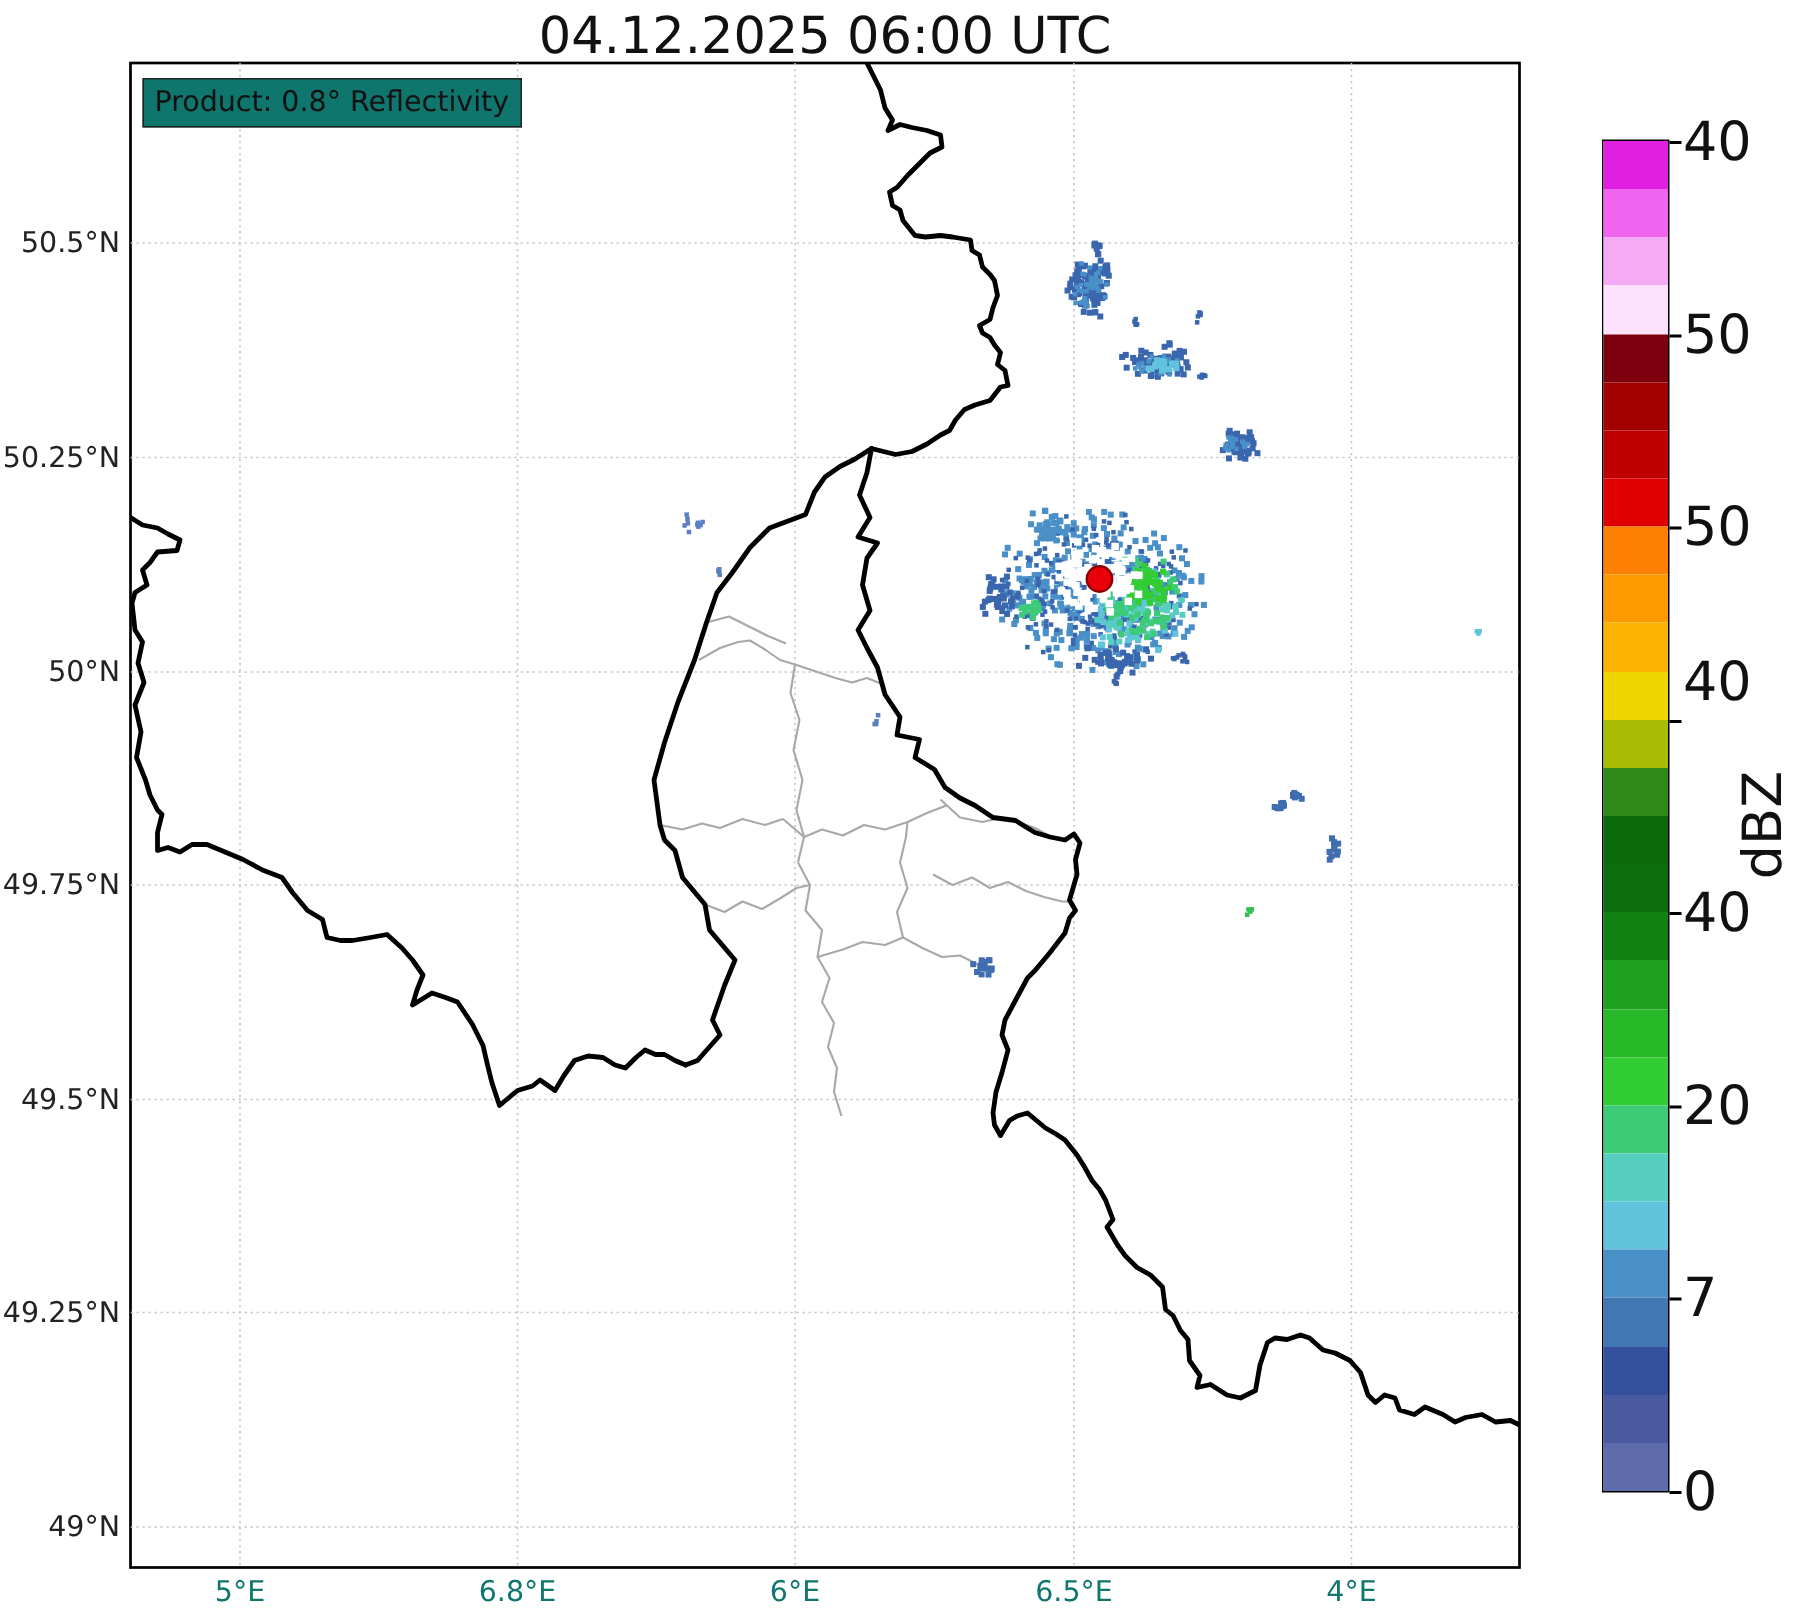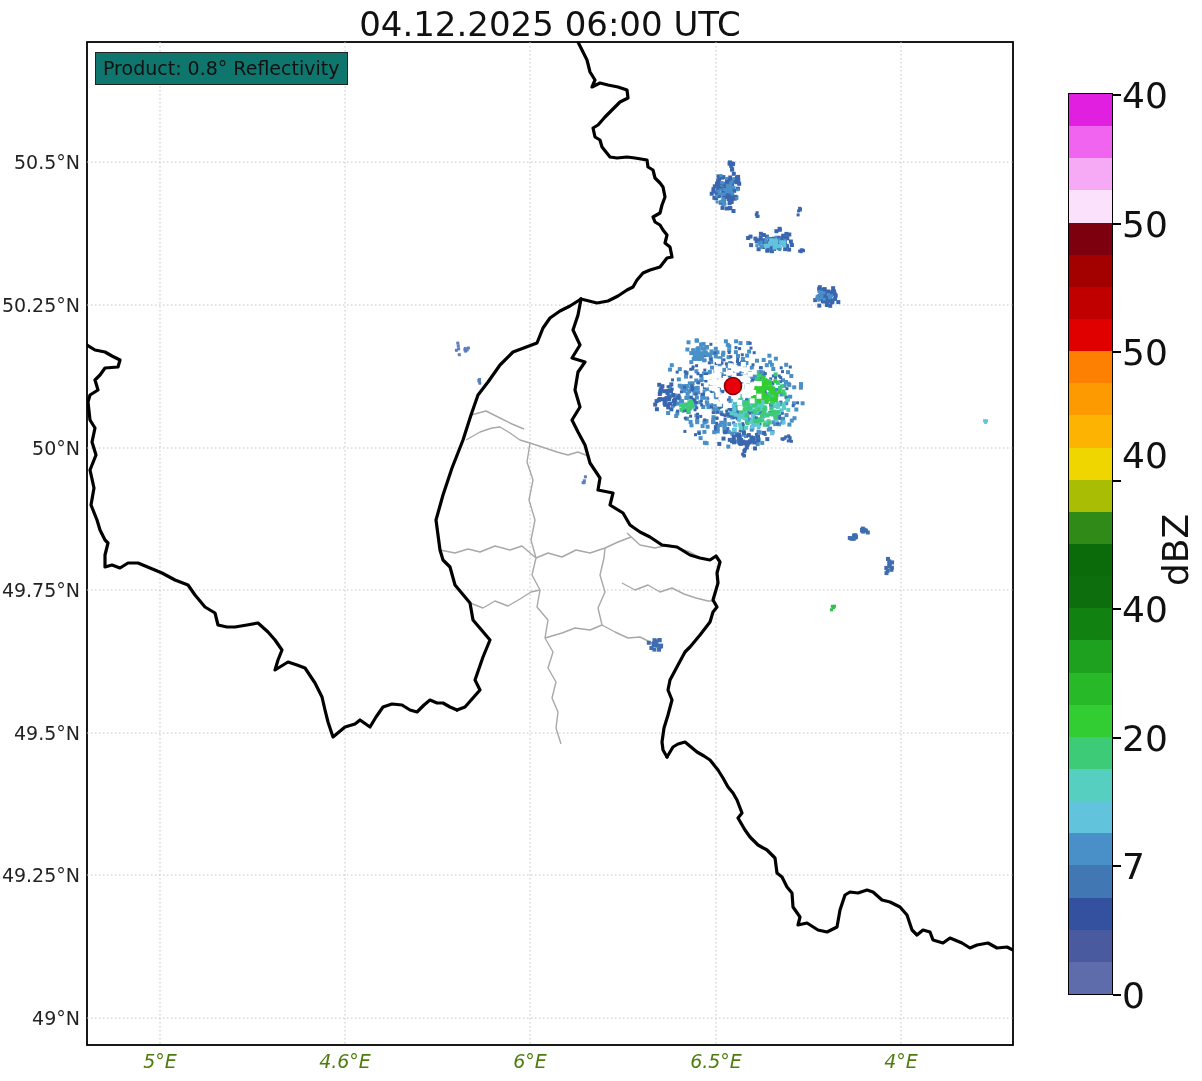--- a/index.html
+++ b/index.html
@@ -5,21 +5,21 @@
   html,body{margin:0;padding:0;background:#ffffff;}
   body{font-family:"DejaVu Sans","Liberation Sans",sans-serif;}
   #stage{position:relative;width:1202px;height:1081px;background:#fff;overflow:hidden;}
   #plot-title{position:absolute;left:87px;top:4px;width:926px;text-align:center;
     font-size:34px;color:#111;letter-spacing:0px;}
   #annotation-box{position:absolute;left:95px;top:52px;background:#0f766e;border:1.6px solid #222;
     padding:3px 8px 4px 7px;font-size:19px;line-height:1.28;color:#111;z-index:5;}
   .lat-label{position:absolute;left:-4px;width:84px;text-align:right;font-size:19px;color:#222;
     transform:translateY(-50%);}
   .lon-label{position:absolute;top:1050px;width:90px;margin-left:-45px;text-align:center;
-    font-size:19px;color:#4d7c0f;font-style:italic;}
+    font-size:19px;color:#0f766e;}
   #colorbar{position:absolute;left:1068px;top:93px;width:45px;height:902px;
     border:1.5px solid #000;box-sizing:border-box;display:flex;flex-direction:column;}
   #colorbar > div{flex:1 1 auto;}
   .cb-tick-mark{position:absolute;left:1113px;width:8px;height:2px;background:#000;
     transform:translateY(-1px);}
   .cb-tick-label{position:absolute;left:1122px;font-size:36px;color:#111;
     transform:translateY(-50%);}
   #cb-axis-label{position:absolute;left:1116px;top:525px;width:120px;height:50px;
     line-height:50px;text-align:center;font-size:36px;color:#111;transform:rotate(-90deg);}
   svg{position:absolute;left:0;top:0;}
@@ -1743,21 +1743,21 @@
 
   <div class="lat-label" style="top:162px">50.5°N</div>
   <div class="lat-label" style="top:305px">50.25°N</div>
   <div class="lat-label" style="top:448px">50°N</div>
   <div class="lat-label" style="top:590px">49.75°N</div>
   <div class="lat-label" style="top:733px">49.5°N</div>
   <div class="lat-label" style="top:875px">49.25°N</div>
   <div class="lat-label" style="top:1018px">49°N</div>
 
   <div class="lon-label" style="left:160px">5°E</div>
-  <div class="lon-label" style="left:345px">4.6°E</div>
+  <div class="lon-label" style="left:345px">6.8°E</div>
   <div class="lon-label" style="left:530px">6°E</div>
   <div class="lon-label" style="left:716px">6.5°E</div>
   <div class="lon-label" style="left:901px">4°E</div>
 
   <div id="colorbar">
       <div style="background: rgb(224, 31, 224);"></div>
       <div style="background: rgb(240, 100, 240);"></div>
       <div style="background: rgb(246, 170, 246);"></div>
       <div style="background: rgb(252, 225, 252);"></div>
       <div style="background: rgb(124, 0, 14);"></div>

